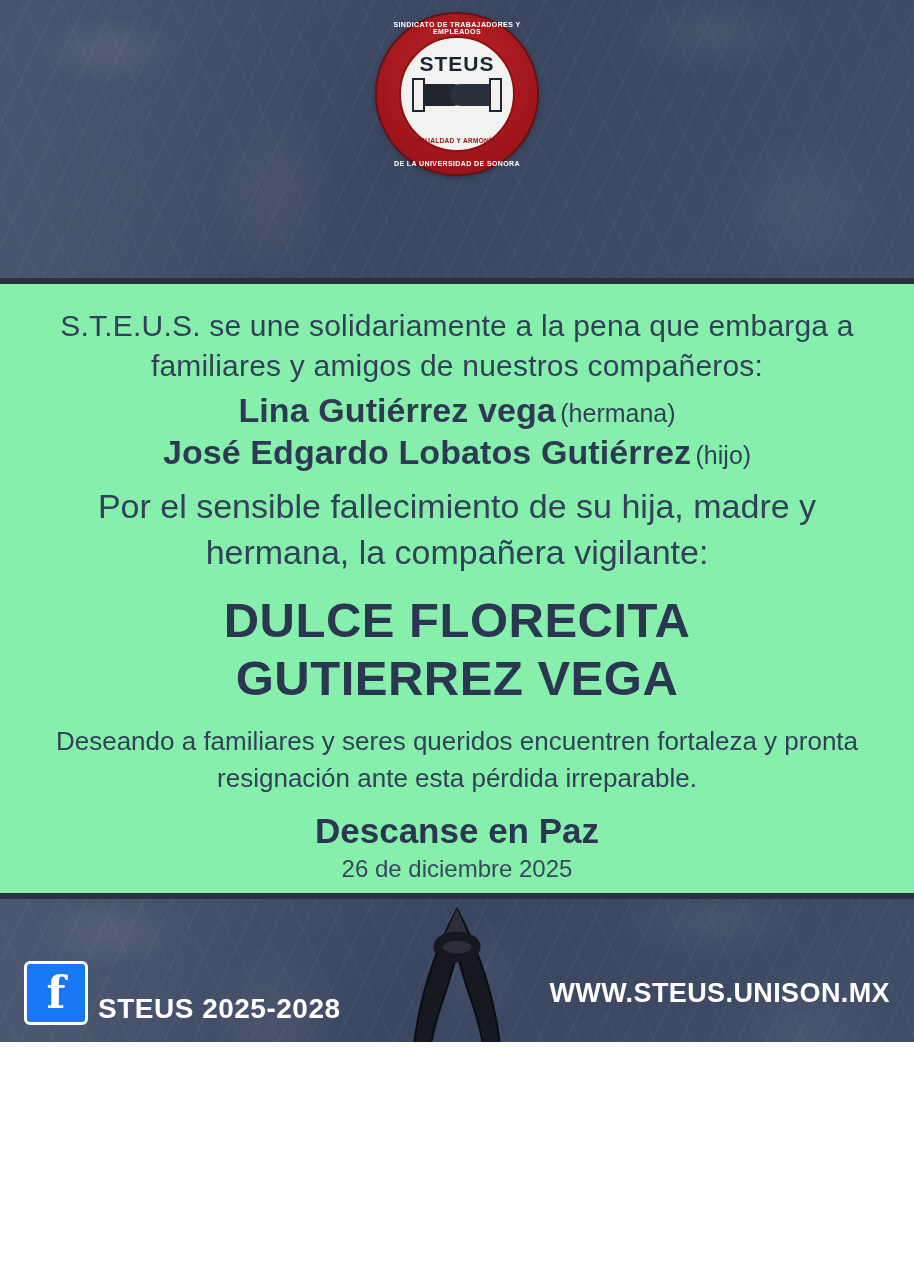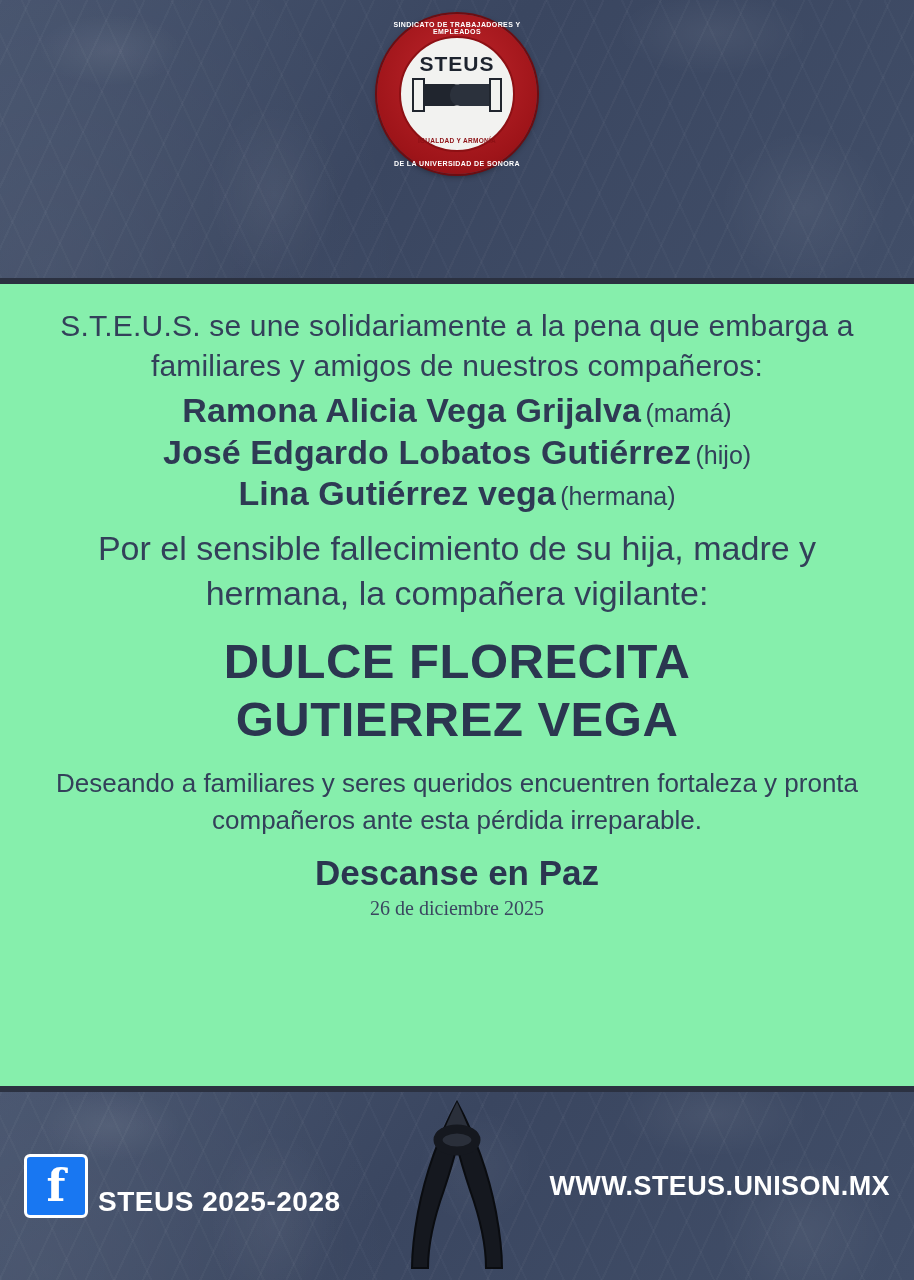--- a/index.html
+++ b/index.html
@@ -6,21 +6,21 @@
     margin: 0;
     padding: 0;
     background: #ffffff;
   }
   body {
     font-family: "Liberation Sans", sans-serif;
   }
   .poster {
     position: relative;
     width: 914px;
-    height: 1280px;
+    height: 1042px;
     overflow: hidden;
     background: #3d4a63;
     display: flex;
     flex-direction: column;
   }
 
   
   .damask {
     position: absolute;
     inset: 0;
@@ -237,23 +237,23 @@
     font-weight: 500;
   }
   .rip {
     margin-top: 14px;
     font-size: 35px;
     font-weight: bold;
     color: #2b3650;
   }
   .date {
     margin-top: 4px;
-    font-size: 20px;
+    font-size: 24px;
     color: #3a4760;
-    font-family: Liberation Serif, serif;
+    font-family: Liberation Sans, sans-serif;
   }
 
   
   .footer {
     position: relative;
     flex: 0 0 188px;
     height: 188px;
     overflow: hidden;
   }
   .footer-inner {
@@ -348,41 +348,37 @@
   </div>
 
   <div class="bar"></div>
 
   <div class="body">
 
     <div class="intro">S.T.E.U.S. se une solidariamente a la pena que embarga a familiares y amigos de nuestros compañeros:</div>
 
     <div class="names">
       <div class="name-line">
-        <span class="nm">Ramona Alicia Vega Grijalva</span>
-        <span class="rel">(mamá)</span>
+        <span class="nm">Lina Gutiérrez vega</span>
+        <span class="rel">(hermana)</span>
       </div>
       <div class="name-line">
         <span class="nm">José Edgardo Lobatos Gutiérrez</span>
         <span class="rel">(hijo)</span>
       </div>
-      <div class="name-line">
-        <span class="nm">Lina Gutiérrez vega</span>
-        <span class="rel">(hermana)</span>
-      </div>
     </div>
 
     <div class="reason">Por el sensible fallecimiento de su hija, madre y hermana, la compañera vigilante:</div>
 
     <div class="deceased">
       <div>DULCE FLORECITA</div>
       <div>GUTIERREZ VEGA</div>
     </div>
 
-    <div class="wish">Deseando a familiares y seres queridos encuentren fortaleza y pronta compañeros ante esta pérdida irreparable.</div>
+    <div class="wish">Deseando a familiares y seres queridos encuentren fortaleza y pronta resignación ante esta pérdida irreparable.</div>
 
     <div class="rip">Descanse en Paz</div>
     <div class="date">26 de diciembre 2025</div>
   </div>
 
   <div class="bar"></div>
 
   <div class="footer">
     <div class="damask"></div>
 

